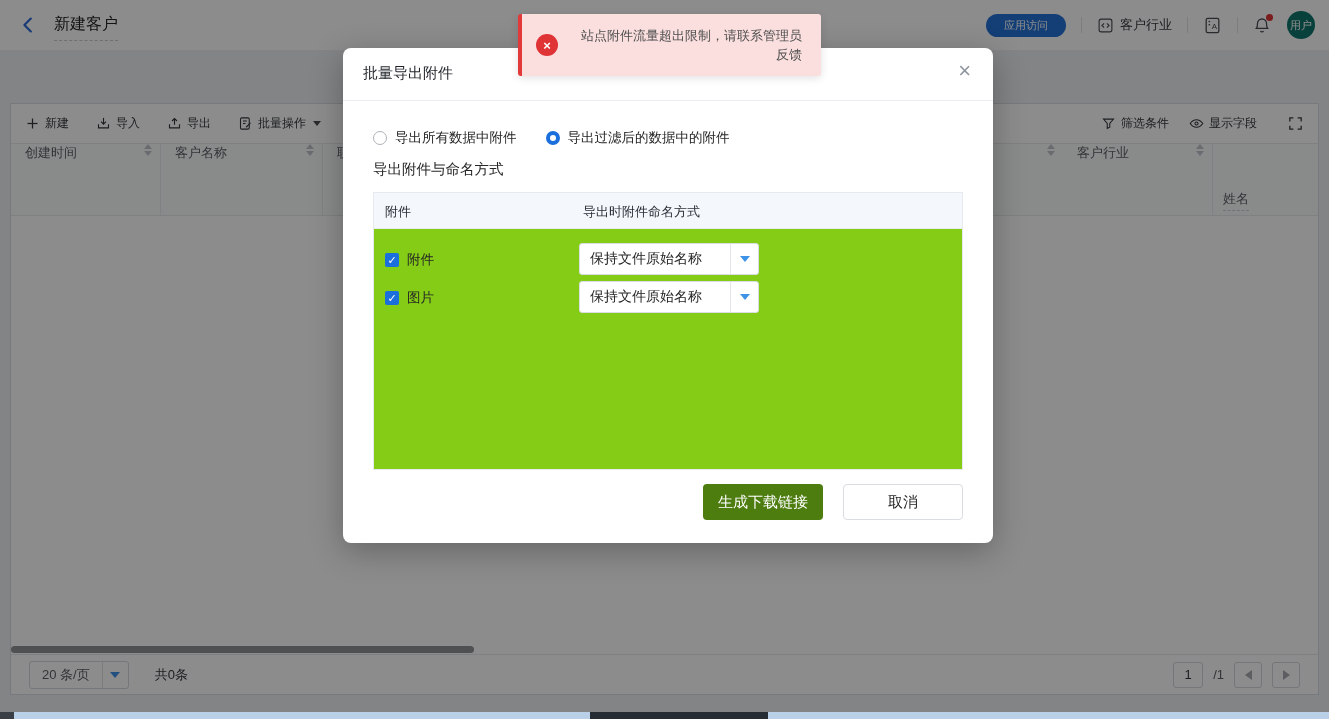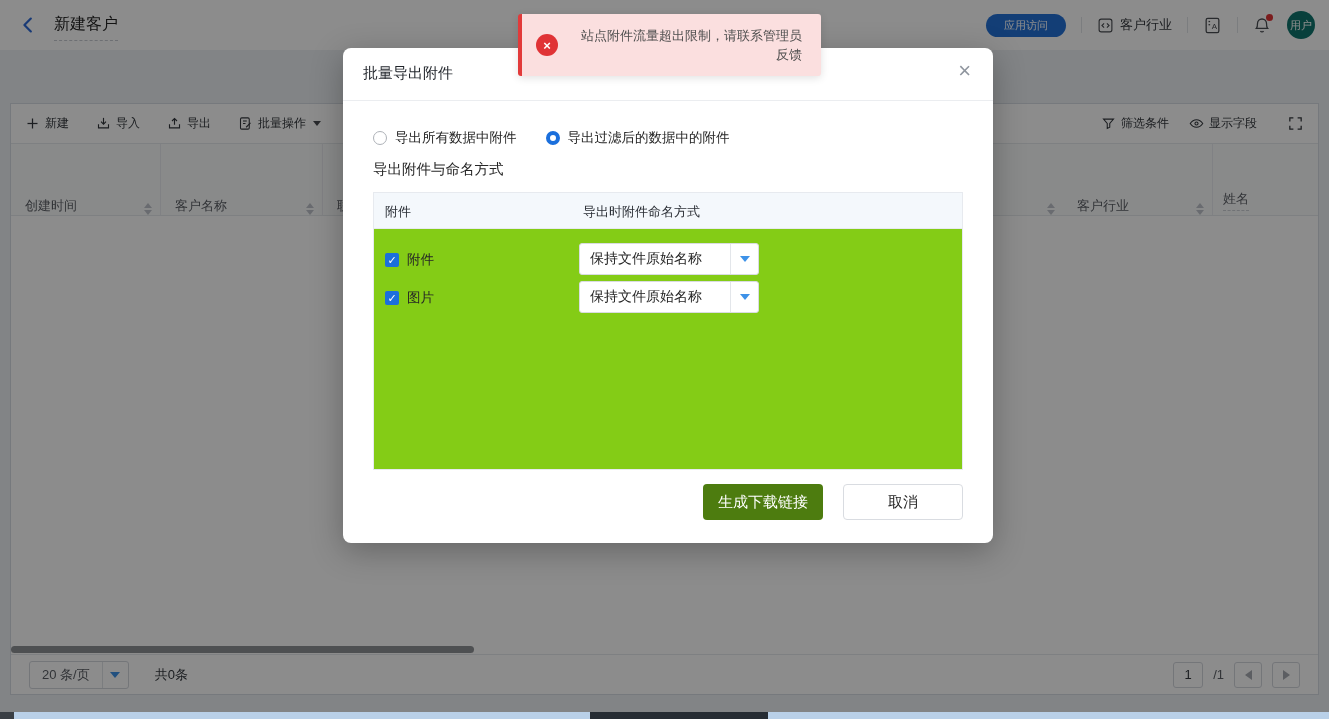--- a/index.html
+++ b/index.html
@@ -22,21 +22,21 @@
   .avatar { width:28px; height:28px; border-radius:50%; background:#0f766e; color:#fff; font-size:11px; display:flex; align-items:center; justify-content:center; margin-left:16px; }
 
   .card { position:absolute; left:10px; top:103px; width:1309px; height:592px; background:#fff; border:1px solid #d8dce3; }
   .toolbar { position:absolute; left:0; top:0; width:100%; height:39px; display:flex; align-items:center; padding:0 14px; font-size:12px; color:#33373d; }
   .tool { display:flex; align-items:center; gap:5px; margin-right:27px; cursor:pointer; white-space:nowrap; }
   .tool .sicon { width:15px; height:15px; }
   .caret-down { width:0; height:0; border-left:4px solid transparent; border-right:4px solid transparent; border-top:5px solid #4a4d52; margin-left:2px; }
   .toolbar-right { margin-left:auto; display:flex; align-items:center; gap:20px; }
 
   .thead { position:absolute; left:0; top:39px; width:100%; height:73px; background:#fafbfc; border-top:1px solid #e6e9ed; border-bottom:1px solid #e6e9ed; font-size:13px; color:#5c6066; }
-  .th { position:absolute; top:0; height:100%; border-right:1px solid #e9ecf0; display:flex; align-items:flex-end; padding-left:14px; }
+  .th { position:absolute; top:0; height:100%; border-right:1px solid #e9ecf0; display:flex; align-items:flex-start; padding-left:14px; }
   .sorter { display:inline-flex; flex-direction:column; gap:2px; margin-left:auto; margin-right:8px; }
   .sorter i { display:block; width:0; height:0; border-left:4px solid transparent; border-right:4px solid transparent; }
   .sorter .up { border-bottom:5px solid #c0c4cc; }
   .sorter .dn { border-top:5px solid #c0c4cc; }
   .th-name-label { position:absolute; left:10px; top:46px; border-bottom:1px dashed #ccd0d6; padding-bottom:2px; }
 
   .hscroll { position:absolute; left:0px; top:542px; width:463px; height:7px; border-radius:4px; background:#8f9296; }
 
   .tfoot { position:absolute; left:0; bottom:0; width:100%; height:40px; border-top:1px solid #e6e9ed; display:flex; align-items:center; padding:0 18px; font-size:13px; color:#33373d; }
   .pagesize { display:flex; align-items:stretch; height:28px; border:1px solid #d4d7dd; border-radius:3px; overflow:hidden; }

